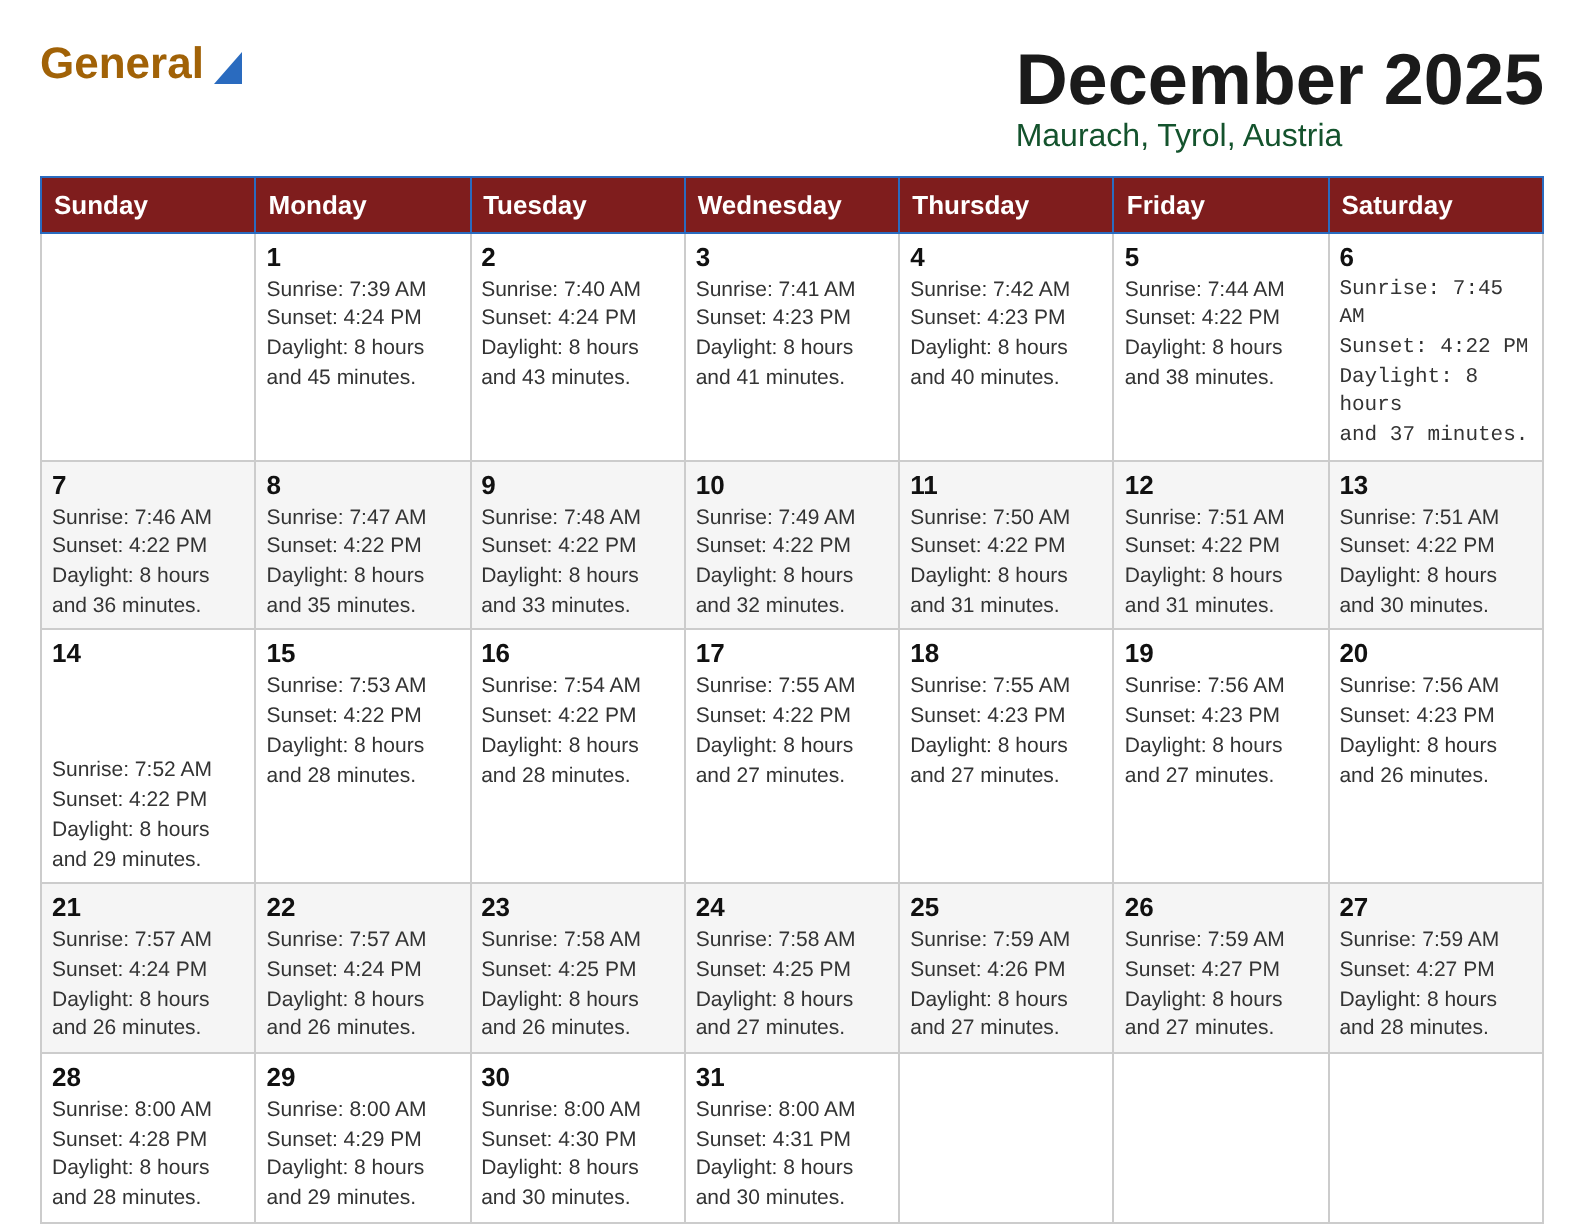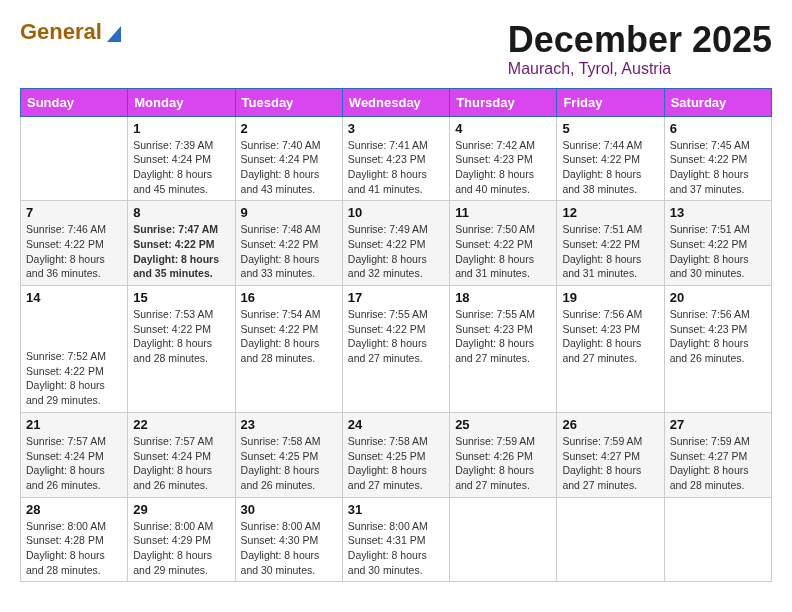--- a/index.html
+++ b/index.html
@@ -26,29 +26,29 @@
     }
     .title-block h1 {
       font-size: 36px;
       font-weight: bold;
       color: #1a1a1a;
       line-height: 1.1;
     }
     .title-block h2 {
       font-size: 16px;
       font-weight: normal;
-      color: #701a75;
+      color: #14532d;
     }
     table {
       width: 100%;
       border-collapse: collapse;
       font-size: 11px;
     }
     thead tr th {
-      background: #d946ef;
+      background: #7f1d1d;
       color: #fff;
       text-align: left;
       padding: 6px 6px;
       font-size: 13px;
       font-weight: bold;
       border: 1px solid #2a6bbf;
     }
     tbody tr td {
       border: 1px solid #ccc;
       vertical-align: top;
@@ -135,37 +135,37 @@
         </td>
         <td>
           <span class="day-number">5</span>
           <div class="day-info" style="white-space: pre-line;">Sunrise: 7:44 AM
 Sunset: 4:22 PM
 Daylight: 8 hours
 and 38 minutes.</div>
         </td>
         <td>
           <span class="day-number">6</span>
-          <div class="day-info" style="white-space: pre-line;">Sunrise: 7:45 AM
+          <div class="day-info" style="white-space: pre-line; font-family: Liberation Mono, monospace;">Sunrise: 7:45 AM
 Sunset: 4:22 PM
 Daylight: 8 hours
 and 37 minutes.</div>
         </td>
       </tr>
       <tr>
         <td>
           <span class="day-number">7</span>
           <div class="day-info" style="white-space: pre-line;">Sunrise: 7:46 AM
 Sunset: 4:22 PM
 Daylight: 8 hours
 and 36 minutes.</div>
         </td>
         <td>
           <span class="day-number">8</span>
-          <div class="day-info" style="white-space: pre-line; font-weight: bold;">Sunrise: 7:47 AM
+          <div class="day-info" style="white-space: pre-line;">Sunrise: 7:47 AM
 Sunset: 4:22 PM
 Daylight: 8 hours
 and 35 minutes.</div>
         </td>
         <td>
           <span class="day-number">9</span>
           <div class="day-info" style="white-space: pre-line;">Sunrise: 7:48 AM
 Sunset: 4:22 PM
 Daylight: 8 hours
 and 33 minutes.</div>

